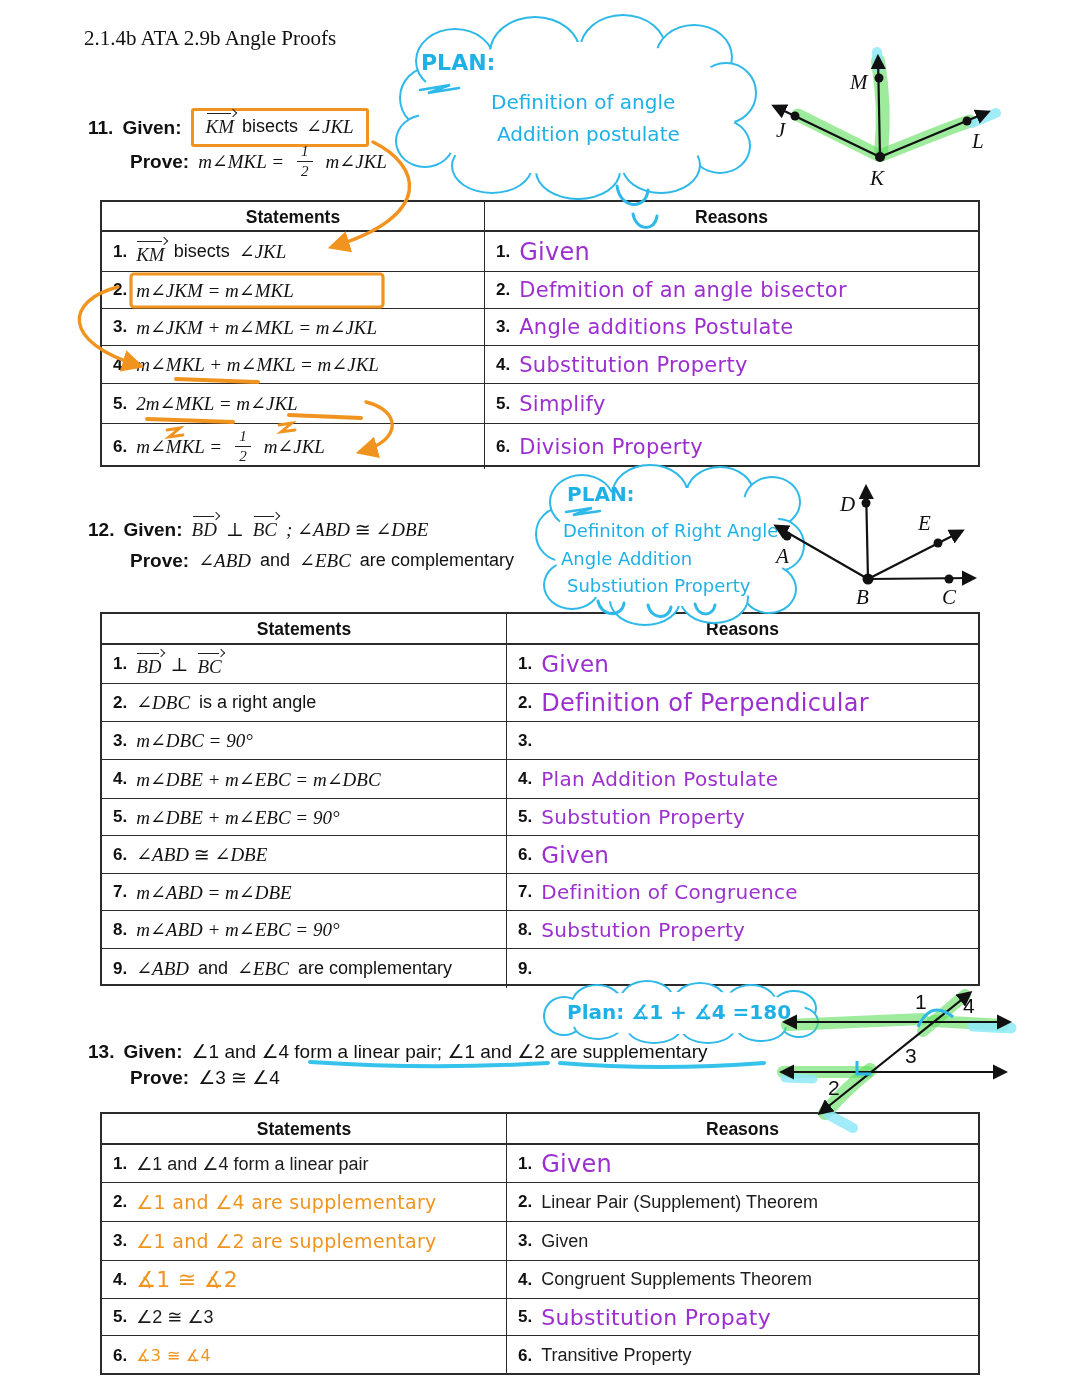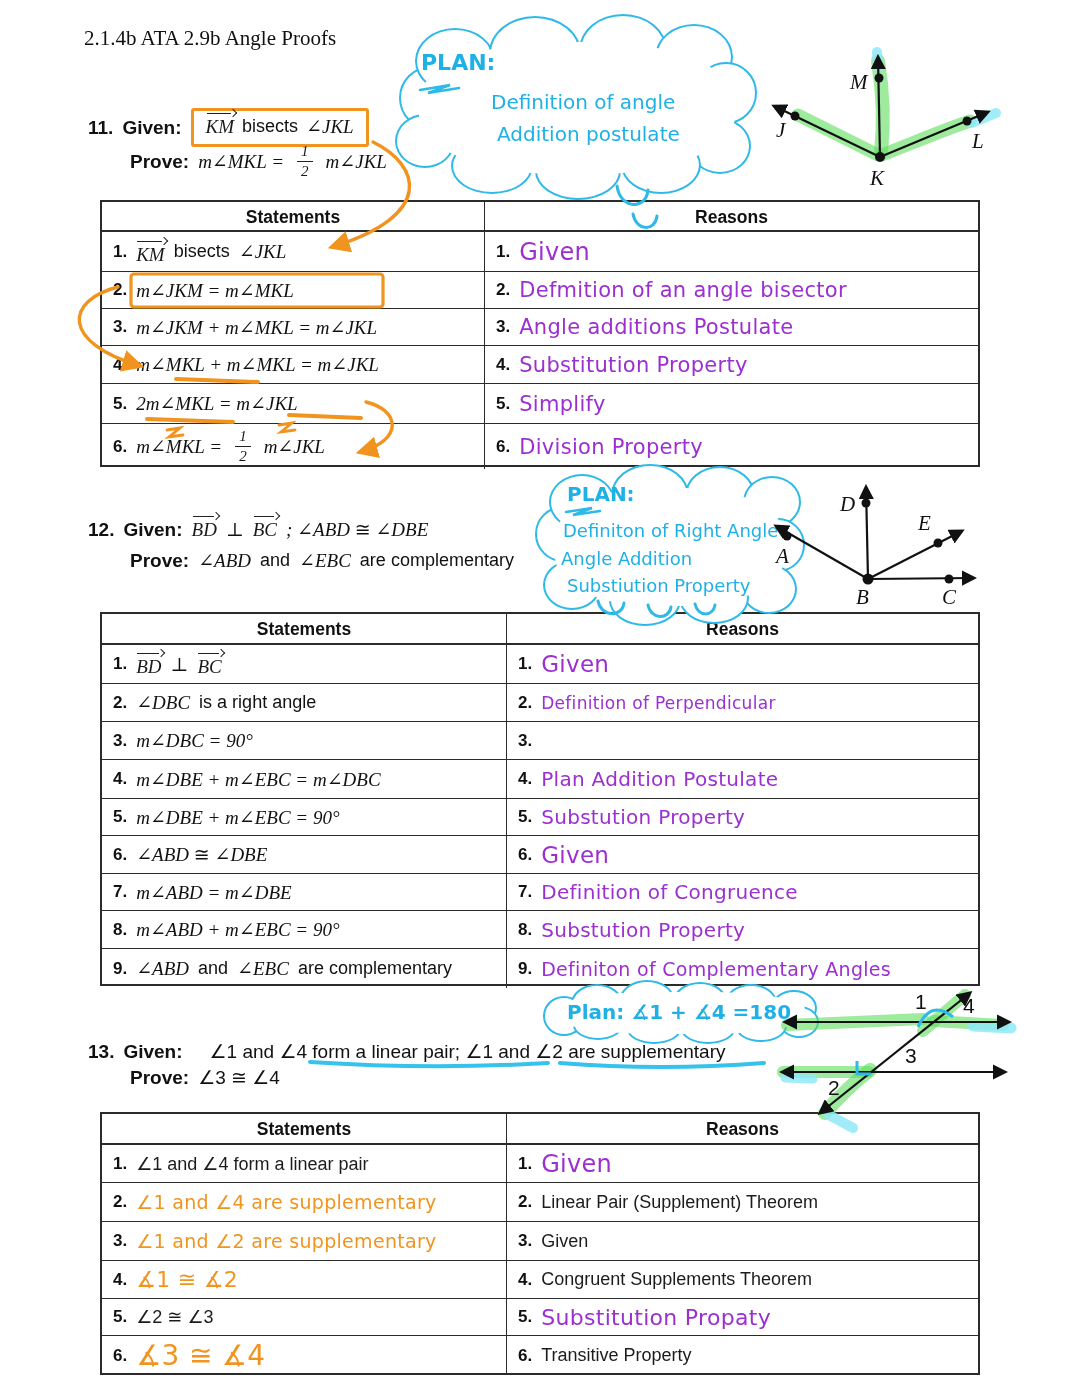--- a/index.html
+++ b/index.html
@@ -272,21 +272,21 @@
         </div>
     </div>
     <div class="row" style="height:38px;">
       <div class="cell st" style="width:405px;">
           <span class="rnum">2.</span>
         <span class="math">∠DBC</span>
         <span class="word">is a right angle</span>
         </div>
       <div class="cell" style="flex:1;">
           <span class="rnum">2.</span>
-        <span class="hw-p" style="font-size:17px;">Definition of Perpendicular</span>
+        <span class="hw-p" style="font-size:24px;">Definition of Perpendicular</span>
         </div>
     </div>
     <div class="row" style="height:38px;">
       <div class="cell st" style="width:405px;">
           <span class="rnum">3.</span>
         <span class="math">m∠DBC = 90°</span>
         </div>
       <div class="cell" style="flex:1;">
           <span class="rnum">3.</span>
         </div>
@@ -344,29 +344,28 @@
     <div class="row" style="height:39px;">
       <div class="cell st" style="width:405px;">
           <span class="rnum">9.</span>
         <span class="math">∠ABD</span>
         <span class="word">and</span>
         <span class="math">∠EBC</span>
         <span class="word">are complementary</span>
         </div>
       <div class="cell" style="flex:1;">
           <span class="rnum">9.</span>
-        <span class="hw-p" style="font-size:19px;">Definiton of Complementary Angles</span>
         </div>
     </div>
   </div>
 
   <div class="abs pline" style="left:88px;top:1040px;">
     <span class="pnum">13.</span>
     <span class="plabel">Given:</span>
-    <span class="word" style="font-size:19px;margin-left:18px;">∠1 and ∠4 form a linear pair;  ∠1 and ∠2 are supplementary</span>
+    <span class="word" style="font-size:19px;">∠1 and ∠4 form a linear pair;  ∠1 and ∠2 are supplementary</span>
   </div>
   <div class="abs pline" style="left:130px;top:1066px;">
     <span class="plabel">Prove:</span>
     <span class="word" style="font-size:19px;">∠3 ≅ ∠4</span>
   </div>
 
   <div class="cloud" style="left:543px;top:988px;width:278px;height:54px;">
     <div class="bump" style="left:0px;top:8px;width:42px;height:40px;"></div>
     <div class="bump" style="left:28px;top:-4px;width:52px;height:40px;"></div>
     <div class="bump" style="left:76px;top:-8px;width:56px;height:42px;"></div>
@@ -467,21 +466,21 @@
         <span class="printed">∠2 ≅ ∠3</span>
         </div>
       <div class="cell" style="flex:1;">
           <span class="rnum">5.</span>
         <span class="hw-p" style="font-size:22px;">Substitution Propaty</span>
         </div>
     </div>
     <div class="row" style="height:39px;">
       <div class="cell st" style="width:405px;">
           <span class="rnum">6.</span>
-        <span class="hw-o" style="font-size:28px;">∡3 ≅ ∡4</span>
+        <span class="hw-o" style="font-size:16px;">∡3 ≅ ∡4</span>
         </div>
       <div class="cell" style="flex:1;">
           <span class="rnum">6.</span>
         <span class="printed">Transitive Property</span>
         </div>
     </div>
   </div>
 
   <svg class="overlay" style="left:0;top:0;" width="1080" height="1397" viewBox="0 0 1080 1397">
     <defs>

